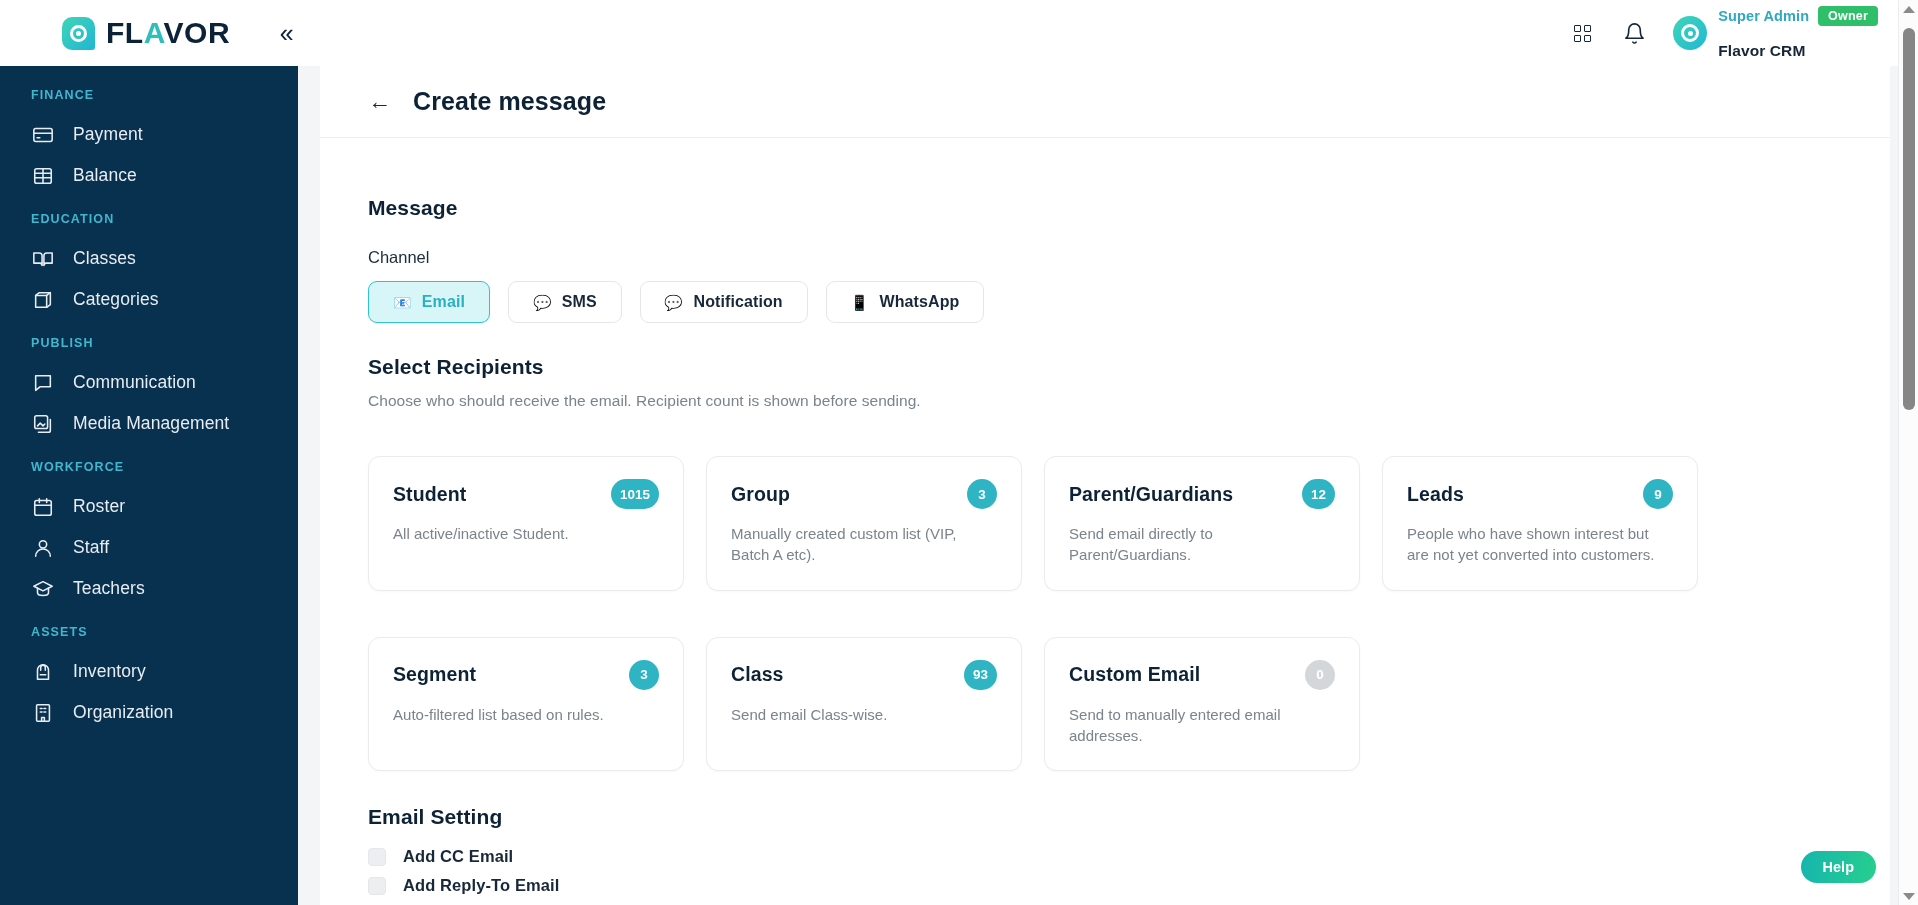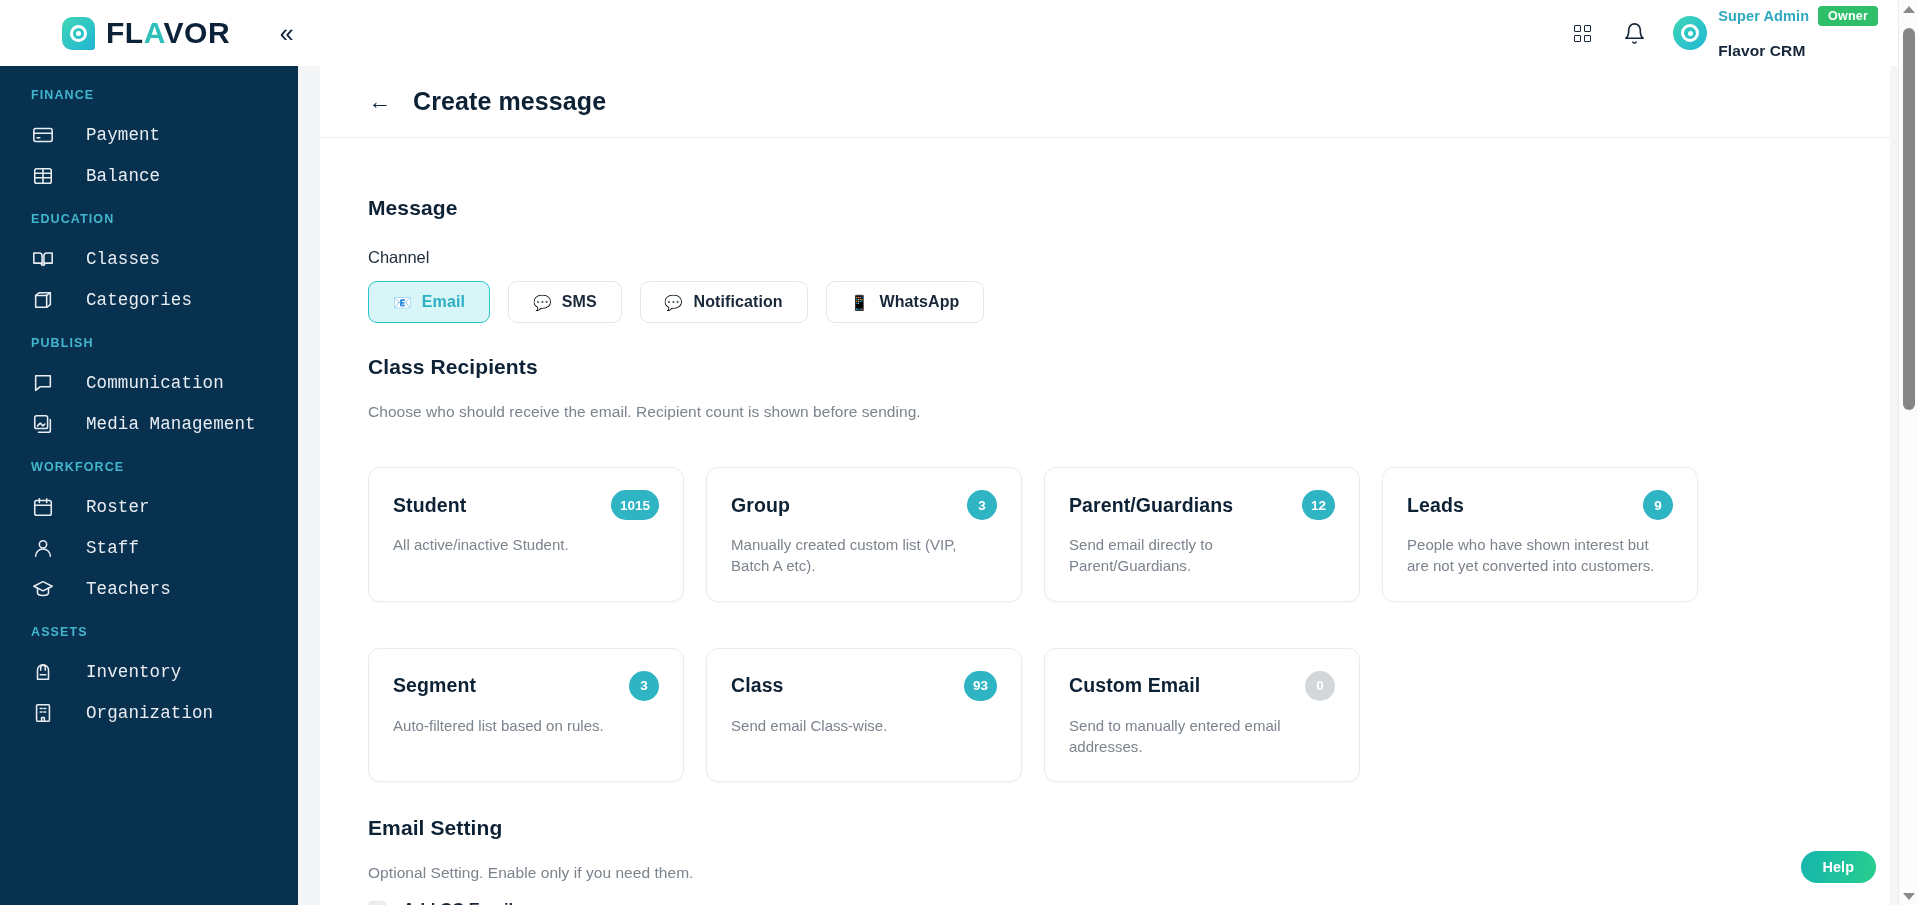--- a/index.html
+++ b/index.html
@@ -73,23 +73,23 @@
     background: #08304f;
     padding-top: 14px;
     overflow: hidden;
   }
   .nav-group-label {
     color: #42b6cd; font-size: 12.5px; font-weight: 700;
     letter-spacing: 1.1px; padding: 0 0 0 31px; margin: 16px 0 12px 0;
   }
   .nav-group:first-child .nav-group-label { margin-top: 8px; }
   .nav-item {
-    display: flex; align-items: center; gap: 32px;
+    display: flex; align-items: center; gap: 19px;
     padding: 9px 0 9px 31px; cursor: pointer;
-    color: #e8edf2; font-size: 17.5px; letter-spacing: 0.1px; font-family: Liberation Mono, monospace;
+    color: #e8edf2; font-size: 17.5px; letter-spacing: 0.1px;
   }
   .nav-icon { width: 23px; height: 23px; display: flex; align-items: center; justify-content: center; flex-shrink: 0; }
   .nav-icon svg { width: 22px; height: 22px; stroke: #e8edf2; fill: none; stroke-width: 1.7; stroke-linecap: round; stroke-linejoin: round; }
 
   
   .main {
     flex: 1; min-width: 0;
     background: #f4f5f7;
     padding: 0 0 0 22px;
     overflow: hidden;
@@ -107,21 +107,21 @@
     display: flex; align-items: center; gap: 22px;
     padding-left: 48px;
     border-bottom: 1px solid #eceef0;
   }
   .back-arrow { font-size: 23px; color: #16263a; cursor: pointer; line-height: 1; }
   .page-title { font-size: 25px; font-weight: 700; color: #0e2236; letter-spacing: 0.1px; }
 
   .page-body { flex: 1; padding: 58px 48px 0 48px; overflow: hidden; }
   .section-title { font-size: 21px; font-weight: 700; color: #0e2236; letter-spacing: 0.1px; }
   .field-label { font-size: 16.5px; color: #1d2b3a; margin-top: 28px; }
-  .section-sub { font-size: 15.5px; color: #7b838d; margin-top: 24px; letter-spacing: 0.05px; }
+  .section-sub { font-size: 15.5px; color: #7b838d; margin-top: 13px; letter-spacing: 0.05px; }
 
   .channel-row { display: flex; gap: 18px; margin-top: 14px; }
   .chip {
     display: flex; align-items: center; justify-content: center; gap: 10px;
     height: 42px; padding: 0 24px;
     border: 1px solid #e3e6ea; border-radius: 9px;
     background: #ffffff; cursor: pointer;
     font-size: 16px; font-weight: 600; color: #18283a;
     letter-spacing: 0.1px;
   }
@@ -384,21 +384,21 @@
             <div class="chip">
               <span class="chip-ico">💬</span>
               <span>Notification</span>
             </div>
             <div class="chip">
               <span class="chip-ico">📱</span>
               <span>WhatsApp</span>
             </div>
           </div>
 
-          <div class="section-title" style="margin-top:32px;">Class Recipients</div>
+          <div class="section-title" style="margin-top:32px;">Select Recipients</div>
           <div class="section-sub">Choose who should receive the email. Recipient count is shown before sending.</div>
 
           <div class="cards-grid">
             <div class="rcard">
               <div class="rcard-head">
                 <div class="rcard-title">Student</div>
                 <div class="rcard-badge">1015</div>
               </div>
               <div class="rcard-desc">All active/inactive Student.</div>
             </div>
@@ -443,21 +443,20 @@
             <div class="rcard">
               <div class="rcard-head">
                 <div class="rcard-title">Custom Email</div>
                 <div class="rcard-badge zero">0</div>
               </div>
               <div class="rcard-desc">Send to manually entered email addresses.</div>
             </div>
           </div>
 
           <div class="section-title" style="margin-top:34px;">Email Setting</div>
-          <div class="section-sub">Optional Setting. Enable only if you need them.</div>
 
           <div class="checkbox-row">
             <span class="cbox"></span>
             <span class="cbox-label">Add CC Email</span>
           </div>
           <div class="checkbox-row" style="margin-top:10px;">
             <span class="cbox"></span>
             <span class="cbox-label">Add Reply-To Email</span>
           </div>
 

